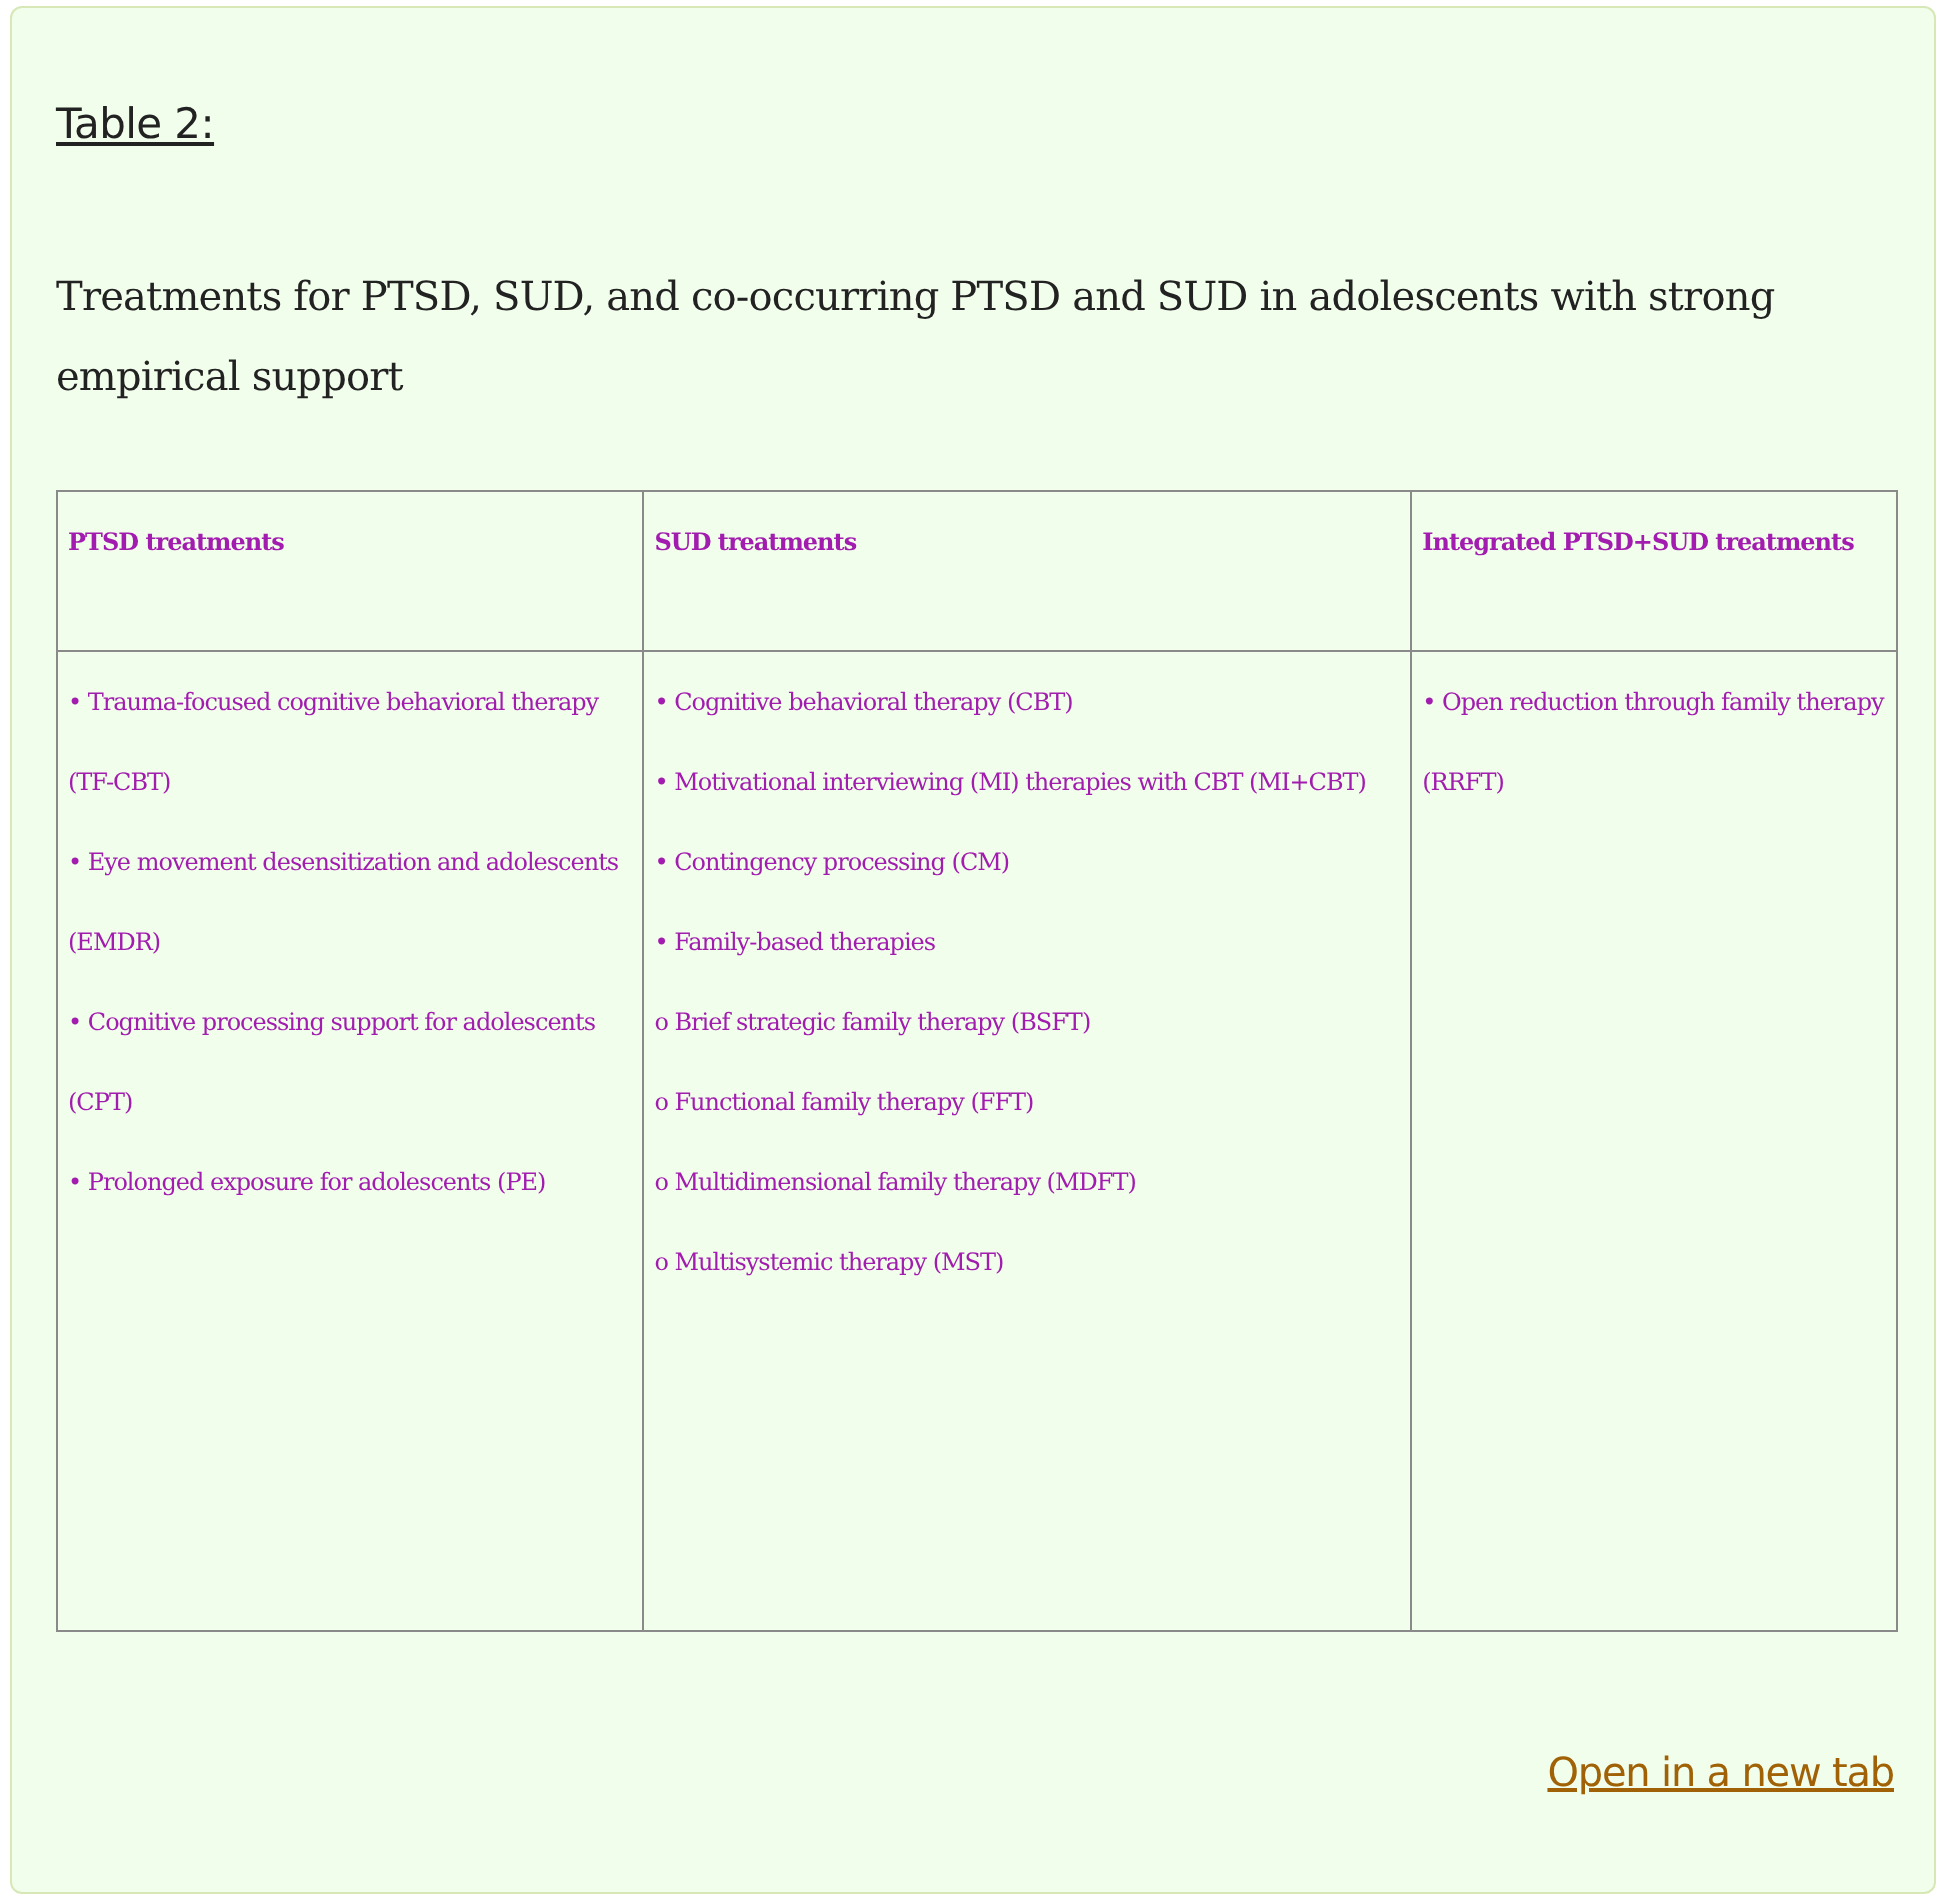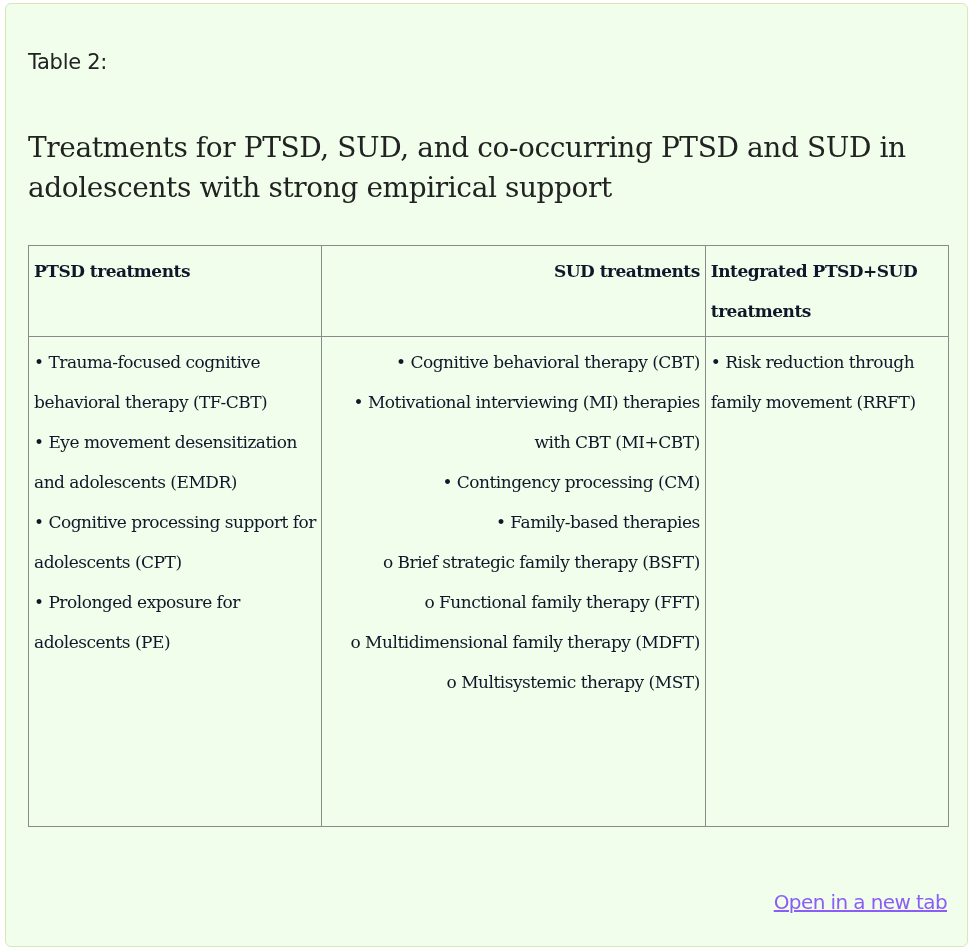--- a/index.html
+++ b/index.html
@@ -6,43 +6,44 @@
   body { width: 970px; height: 950px; position: relative; overflow: hidden; }
   .panel {
     position: absolute; left: 5px; top: 3px; width: 963px; height: 944px;
     box-sizing: border-box;
     background: #f1feeb; border: 1px solid #d7e8b6; border-radius: 6px;
   }
   .caption-label {
     position: absolute; left: 22px; top: 46px;
     font-family: "DejaVu Sans", sans-serif; font-size: 21px; color: #222;
     letter-spacing: -0.3px;
+    text-decoration: underline;
   }
   .caption-text {
     position: absolute; left: 22px; top: 124px; width: 900px;
-    font-family: "DejaVu Serif", serif; font-size: 28px; line-height: 40px; color: #222;
+    font-family: "DejaVu Serif", serif; font-size: 20px; line-height: 40px; color: #222;
     letter-spacing: -0.4px;
   }
   table {
     position: absolute; left: 22px; top: 241px;
     border-collapse: collapse; width: 921px;
-    font-family: "DejaVu Serif", serif; font-size: 17px; line-height: 40px; color: #0f172a;
+    font-family: "DejaVu Serif", serif; font-size: 12px; line-height: 40px; color: #a21caf;
     letter-spacing: -0.5px;
   }
   th, td { border: 1px solid #8a8a8a; vertical-align: top; text-align: left; padding: 5px 5px 5px 5px; }
   th { font-weight: bold; height: 80px; box-sizing: border-box; }
   td { height: 490px; box-sizing: border-box; }
   .col1 { width: 312px; }
-  .col2 { width: 410px; text-align: right; }
+  .col2 { width: 410px; }
   .col3 { width: 258px; }
   .item { display: block; }
   .link {
     position: absolute; right: 20px; top: 870px;
-    font-family: "DejaVu Sans", sans-serif; font-size: 20px; color: #8b5cf6;
-    text-decoration: underline; letter-spacing: -0.6px; margin-top: 16px;
+    font-family: "DejaVu Sans", sans-serif; font-size: 20px; color: #a16207;
+    text-decoration: underline; letter-spacing: -0.6px;
   }
 </style>
 </head>
 <body>
 
 <div class="panel">
   <div class="caption-label">Table 2:</div>
   <div class="caption-text">Treatments for PTSD, SUD, and co-occurring PTSD and SUD in adolescents with strong empirical support</div>
 
   <table>
@@ -65,20 +66,20 @@
           <span class="item">• Cognitive behavioral therapy (CBT)</span>
           <span class="item">• Motivational interviewing (MI) therapies with CBT (MI+CBT)</span>
           <span class="item">• Contingency processing (CM)</span>
           <span class="item">• Family-based therapies</span>
           <span class="item">o Brief strategic family therapy (BSFT)</span>
           <span class="item">o Functional family therapy (FFT)</span>
           <span class="item">o Multidimensional family therapy (MDFT)</span>
           <span class="item">o Multisystemic therapy (MST)</span>
         </td>
         <td class="col3">
-          <span class="item">• Risk reduction through family movement (RRFT)</span>
+          <span class="item">• Open reduction through family therapy (RRFT)</span>
         </td>
       </tr>
     </tbody>
   </table>
 
   <a class="link">Open in a new tab</a>
 </div>
 
 </body></html>

